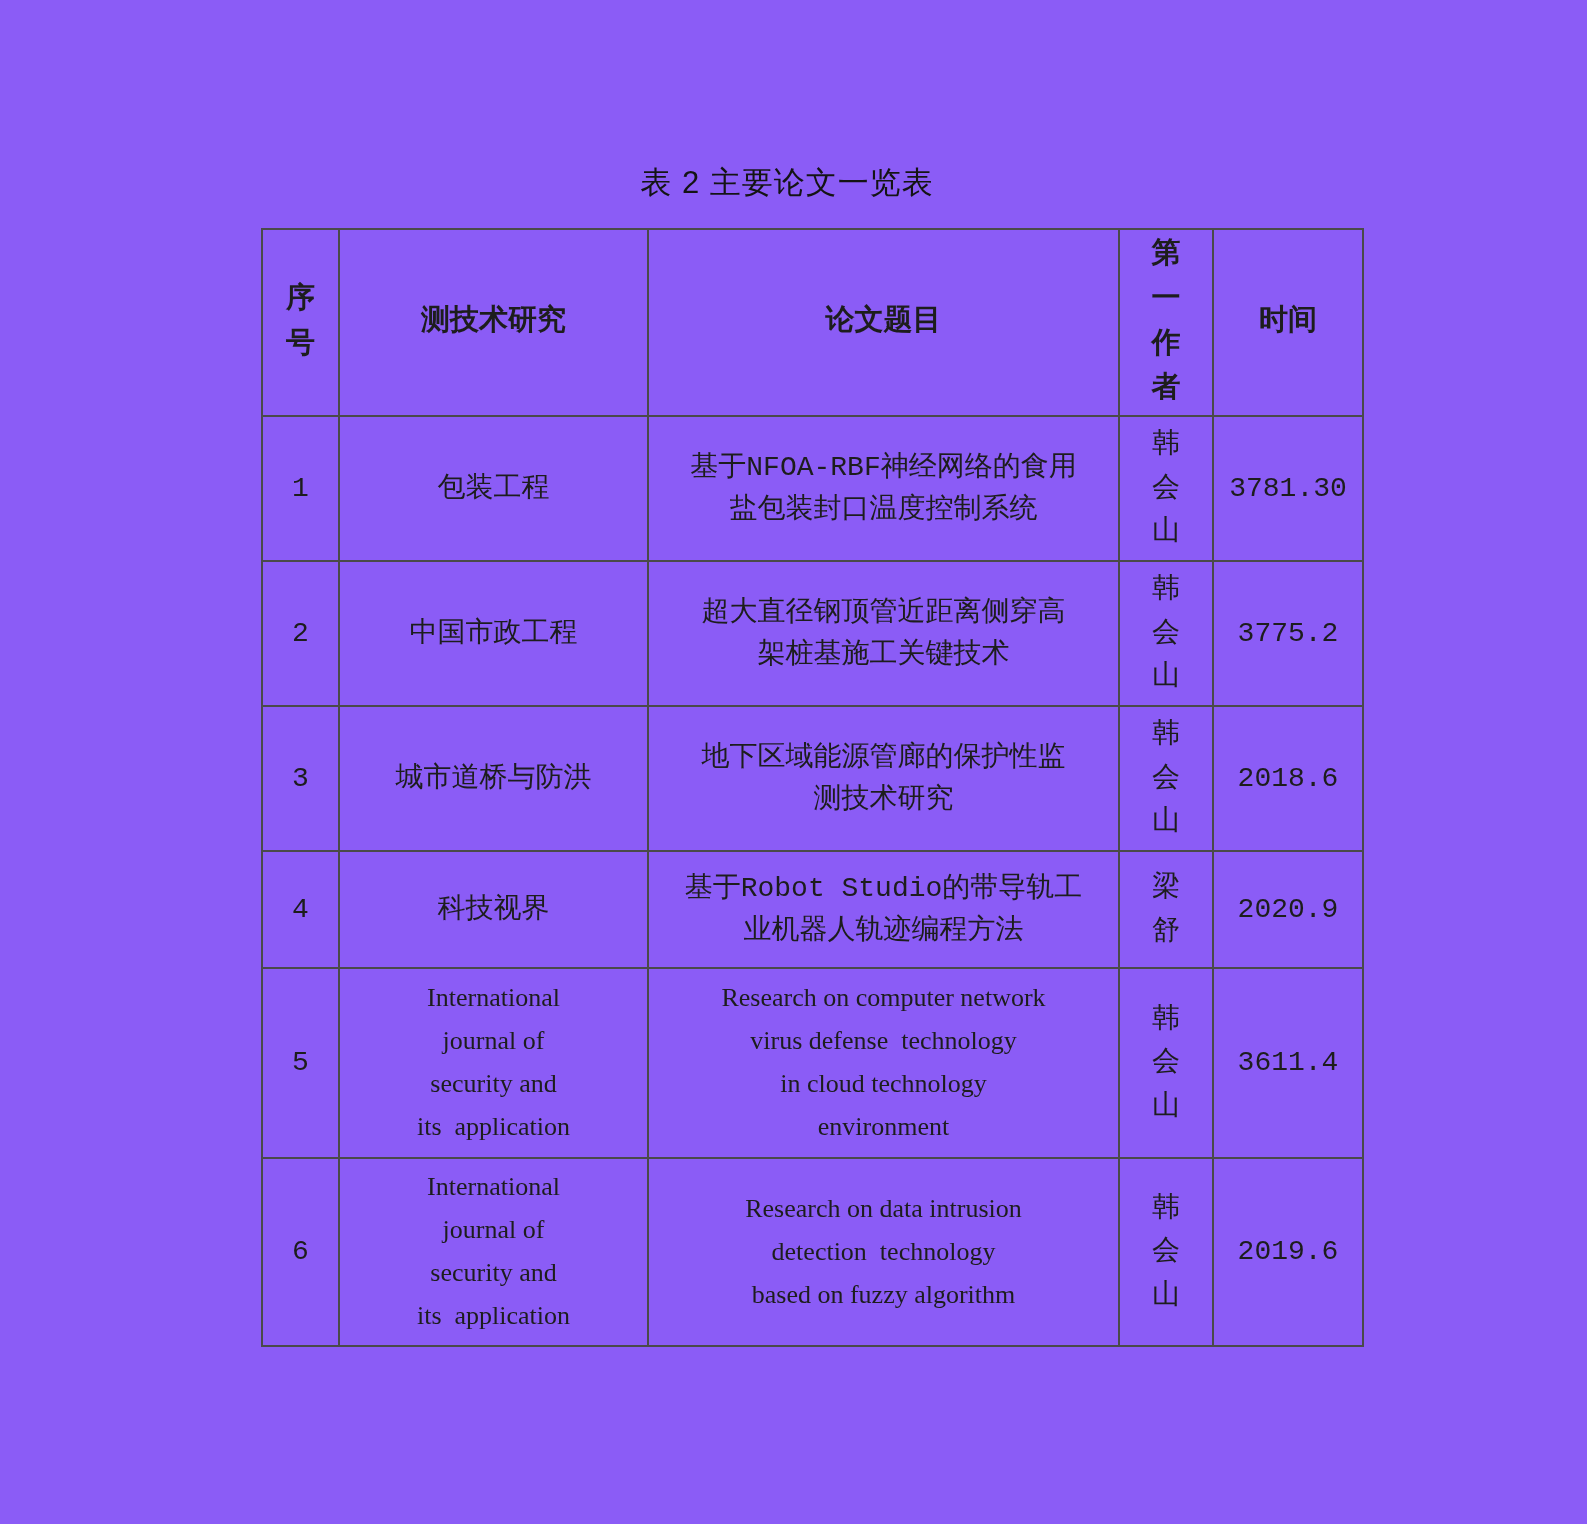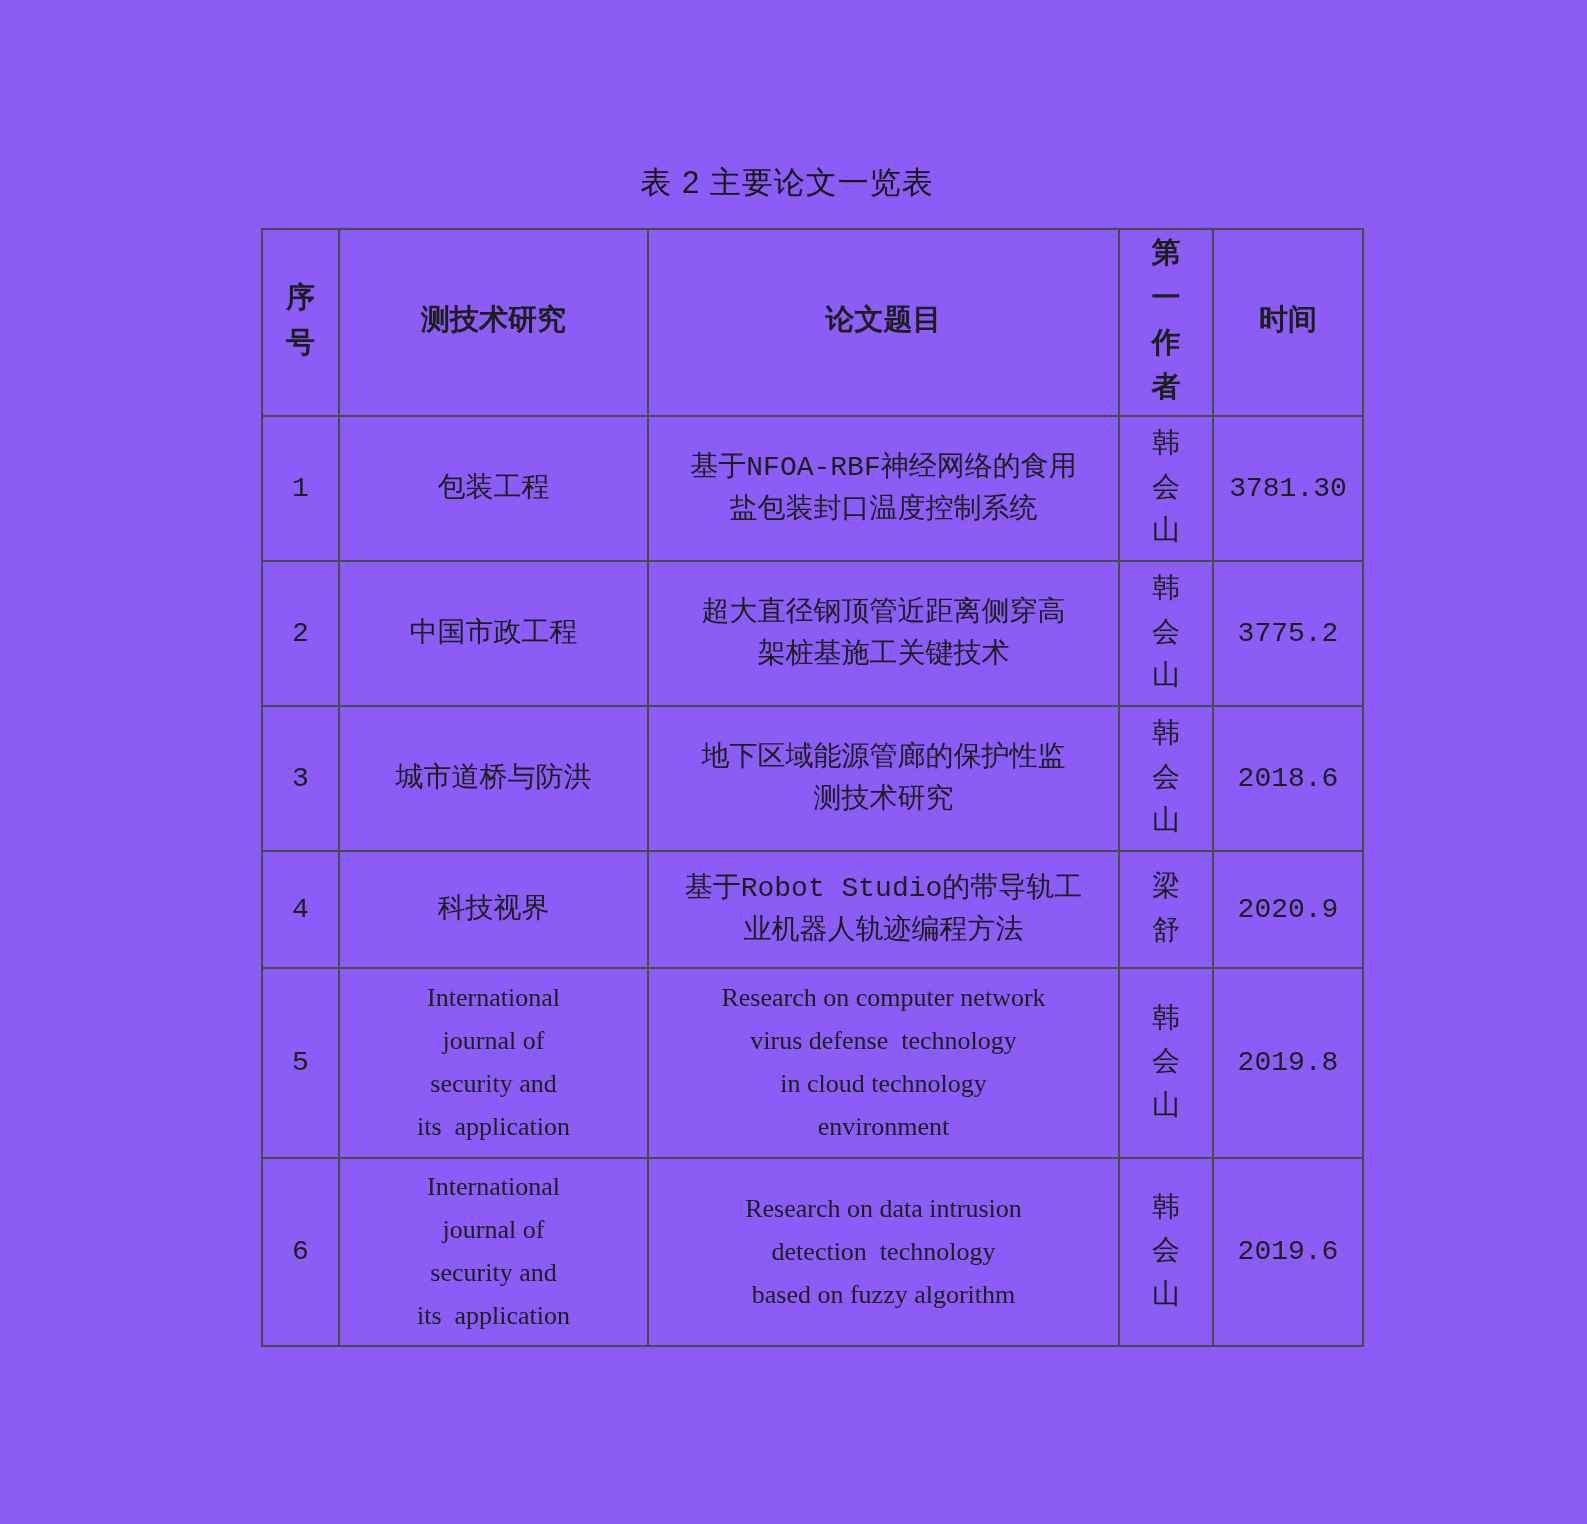--- a/index.html
+++ b/index.html
@@ -136,21 +136,21 @@
       <td>5</td>
       <td><span class="wrap en">International
 journal of
 security and
 its  application</span></td>
       <td><span class="wrap en">Research on computer network
 virus defense  technology
 in cloud technology
 environment</span></td>
       <td><span class="vstack">韩会山</span></td>
-      <td>2019.8</td>
+      <td>3611.4</td>
     </tr>
 
     <tr class="row-h6">
       <td>6</td>
       <td><span class="wrap en">International
 journal of
 security and
 its  application</span></td>
       <td><span class="wrap en">Research on data intrusion
 detection  technology

